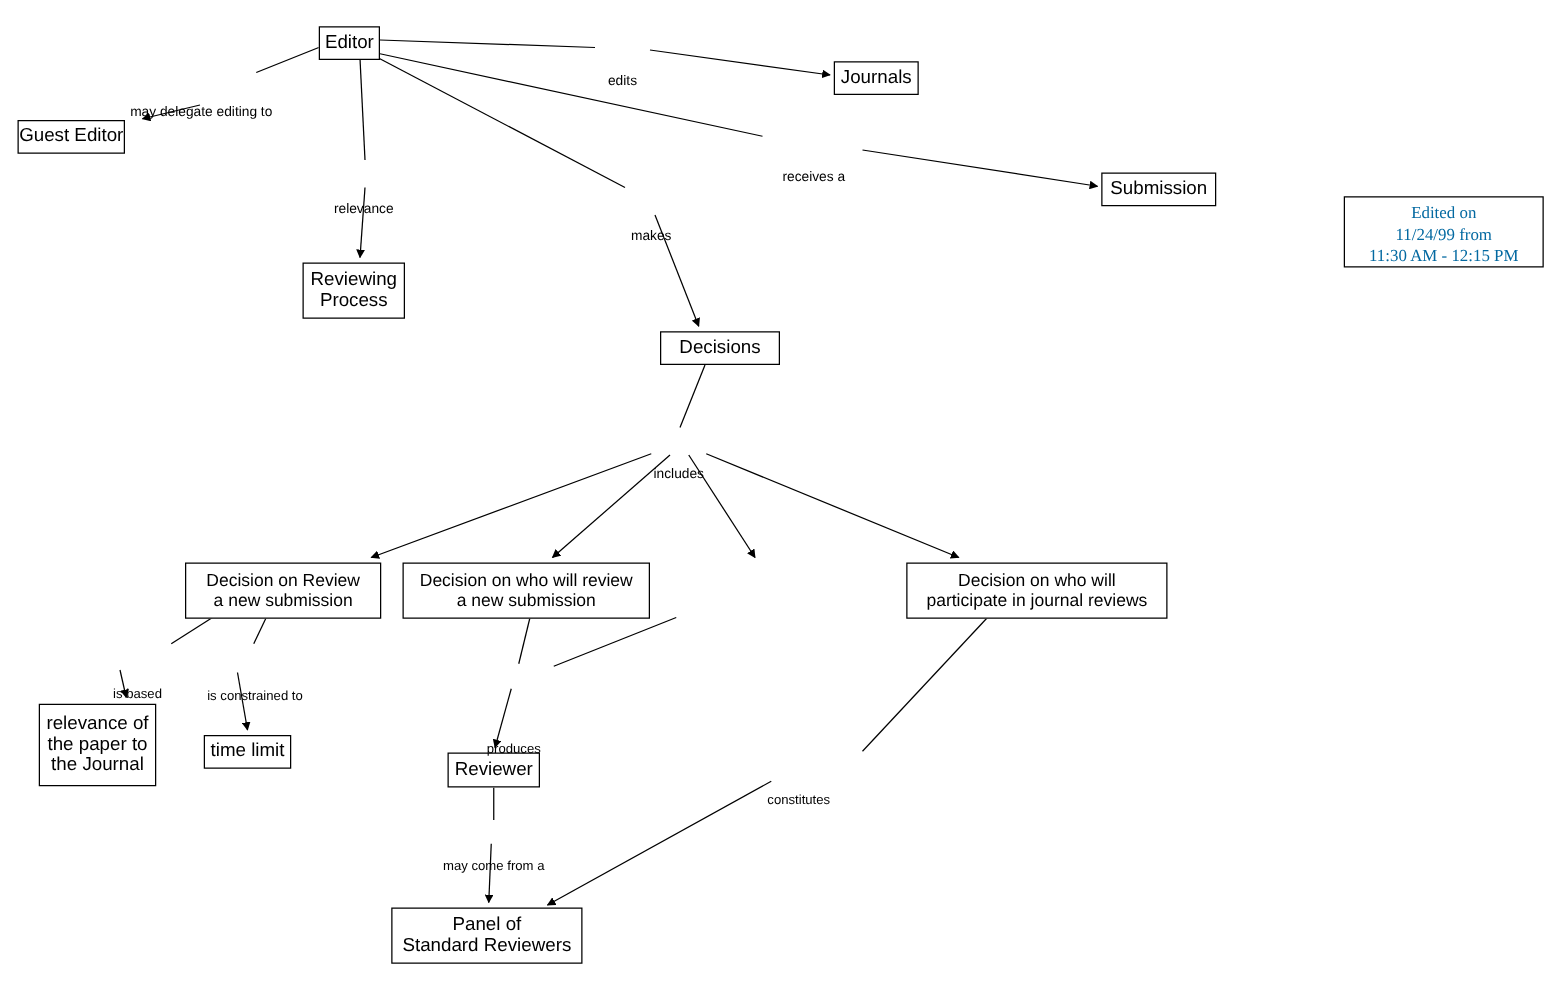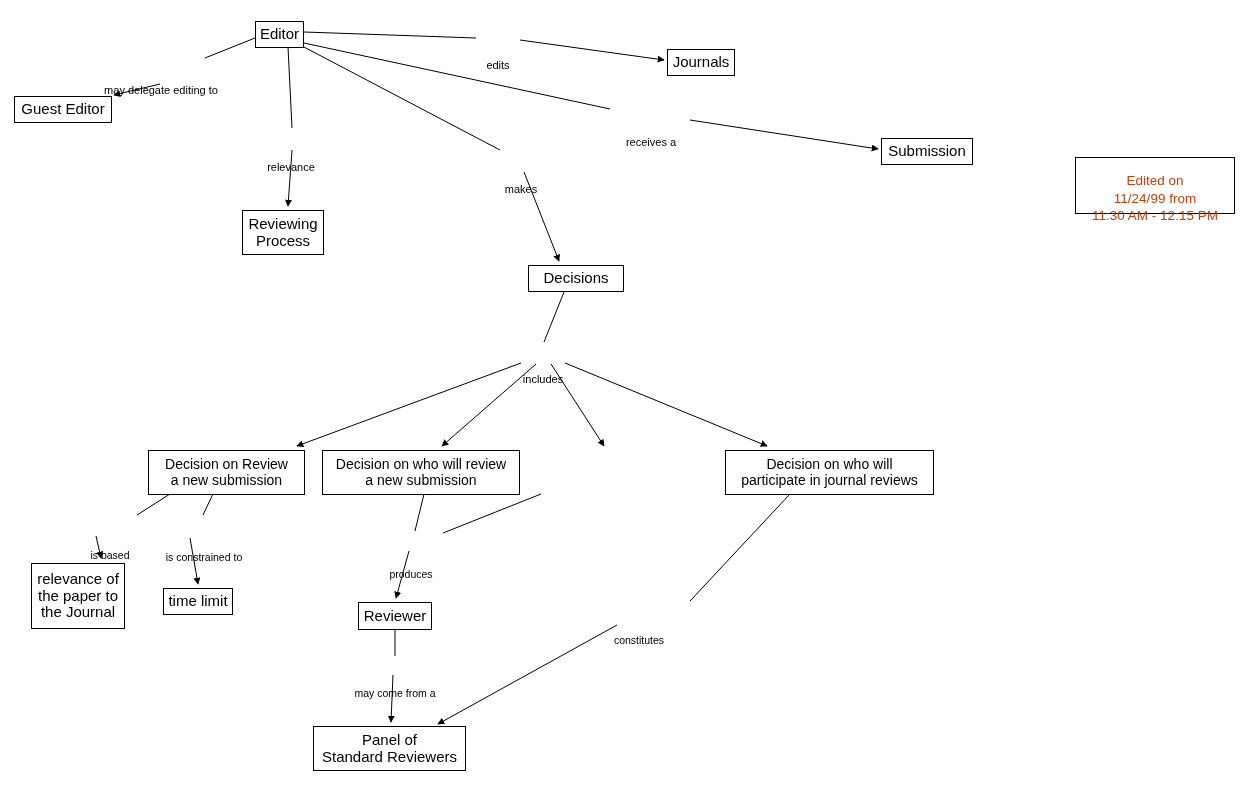--- a/index.html
+++ b/index.html
@@ -56,27 +56,27 @@
     line-height: 1.18;
     transform: translateX(-50%);
     margin-top: 28px;
   }
   .link-label.big { font-size: 11px; }
   .note-box {
     position: absolute;
     box-sizing: border-box;
     border: 1px solid #000000;
     background: #ffffff;
-    color: #c2410c;
+    color: #0369a1;
     font-size: 13.5px;
     text-align: center;
     line-height: 1.3;
-    padding: 14px 6px;
+    padding: 3px 6px;
     white-space: nowrap;
-    font-family: Liberation Sans, sans-serif;
+    font-family: Liberation Serif, serif;
   }
 </style>
 </head>
 <body>
 
 <div id="canvas">
 
   <svg id="edges" viewBox="0 0 1249 792" xmlns="http://www.w3.org/2000/svg">
     <defs>
       <marker id="arrow" viewBox="0 0 10 10" refX="9" refY="5" markerWidth="7" markerHeight="7" orient="auto-start-reverse">
@@ -159,21 +159,21 @@
     <g>
       <line x1="790" y1="494" x2="690" y2="601" stroke="#000000" stroke-width="1"></line>
       <line x1="617" y1="625" x2="438" y2="724" stroke="#000000" stroke-width="1" marker-end="url(#arrow)"></line>
     </g>
   </svg>
 
   <div class="node node-lg" style="left:255px; top:21px; width:49px; height:27px;">
     <span class="nline">Editor</span>
   </div>
 
-  <div class="node node-lg" style="left:14px; top:96px; width:98px; height:27px;">
+  <div class="node node-lg" style="left:14px; top:96px; width:86px; height:27px;">
     <span class="nline">Guest Editor</span>
   </div>
 
   <div class="node node-lg" style="left:667px; top:49px; width:68px; height:27px;">
     <span class="nline">Journals</span>
   </div>
 
   <div class="node node-lg" style="left:881px; top:138px; width:92px; height:27px;">
     <span class="nline">Submission</span>
   </div>
@@ -248,21 +248,21 @@
   </div>
 
   <div class="link-label" style="left:110px; top:521px;">
     <span class="nline">is based</span>
   </div>
 
   <div class="link-label" style="left:204px; top:523px;">
     <span class="nline">is constrained to</span>
   </div>
 
-  <div class="link-label" style="left:411px; top:540px;">
+  <div class="link-label" style="left:411px; top:565px;">
     <span class="nline">produces</span>
   </div>
 
   <div class="link-label" style="left:639px; top:606px;">
     <span class="nline">constitutes</span>
   </div>
 
   <div class="link-label" style="left:395px; top:659px;">
     <span class="nline">may come from a</span>
   </div>

